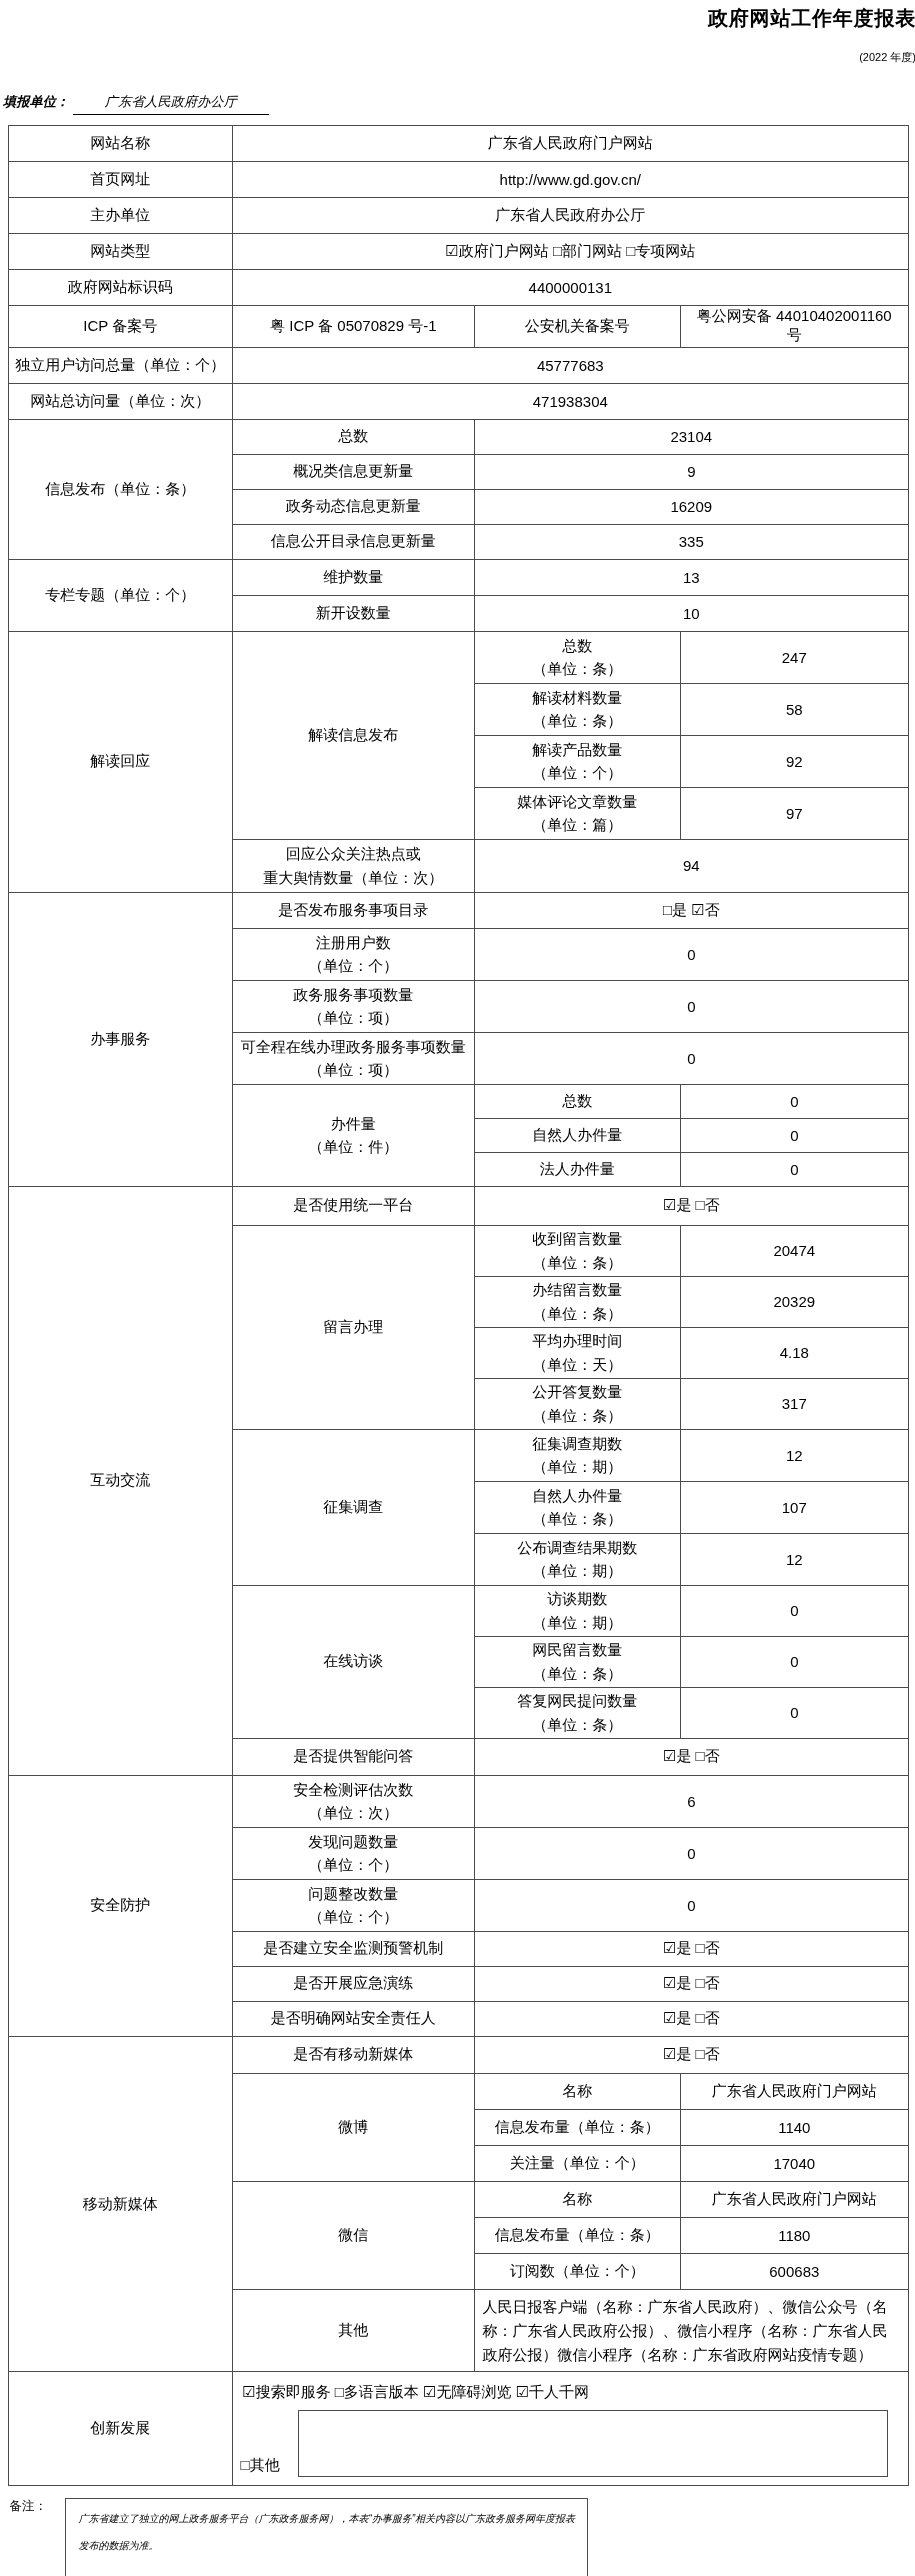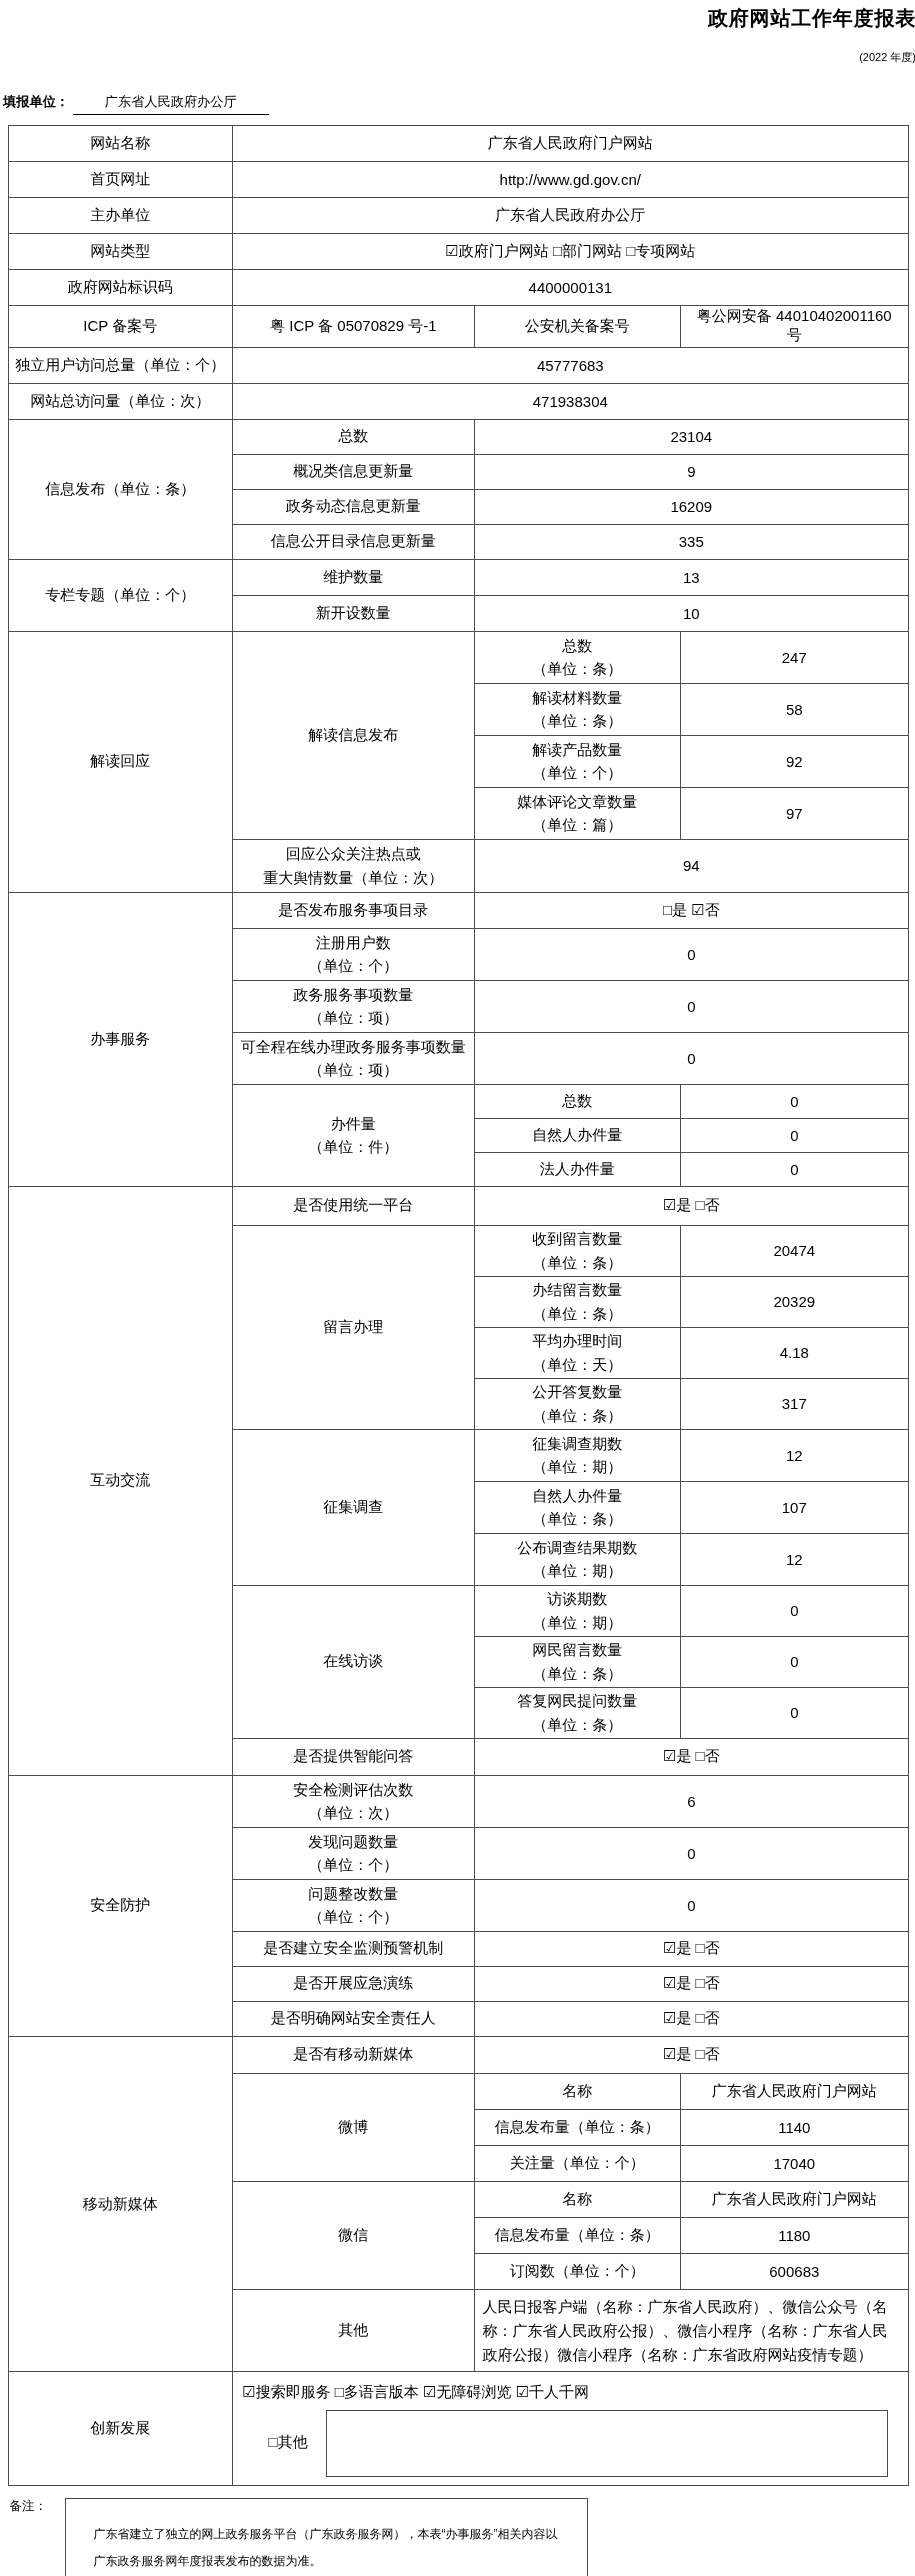--- a/index.html
+++ b/index.html
@@ -1,39 +1,39 @@
 <!DOCTYPE html>
 <html lang="zh" style="font-size:12.5px"><head>
 <meta charset="utf-8">
 <style>
   html,body{margin:0;padding:0;background:#fff;color:#000;}
   body{width:916px;font-family:"Liberation Sans","DejaVu Sans",sans-serif;}
   .page-title{text-align:right;font-size:20px;font-weight:700;margin:4.7px 0 0;letter-spacing:0.8px;}
   .page-subtitle{text-align:right;font-size:11px;margin-top:18.7px;}
-  .reporter-line{margin:28px 0 0 3.1px;font-size:13.2px;}
+  .reporter-line{margin:28px 0 0 3.1px;font-size:13.2px;font-style:italic;}
   .reporter-label{font-weight:700;}
   .reporter-value{display:inline-block;min-width:168px;text-align:center;border-bottom:0.8px solid #000;padding:0 14px 2.3px;}
   table.report{border-collapse:collapse;table-layout:fixed;width:900px;margin:10px 0 0 7.8px;font-size:15px;border:1.6px solid #404040;}
   td{border:0.8px solid #4c4c4c;padding:1.6px 4.7px;text-align:center;vertical-align:middle;word-break:break-all;}
   td.val{text-align:center;padding:1.6px 7.8px;}
   tr.sec td{border-top:1.6px solid #404040;}
   td.two div{line-height:23.4px;}
   td.multiline{line-height:24px;text-align:left;padding:4.7px 7.8px;}
   tr.rh44{height:34px;} tr.rh45{height:35px;} tr.rh46{height:36px;} tr.rh47{height:37px;}
   tr.rh48{height:37px;} tr.rh50{height:39px;} tr.rh66{height:51px;} tr.rh67{height:52px;}
   tr.rh68{height:53px;} tr.rh98{height:76px;} tr.rh136{height:106px;}
   td.innov{vertical-align:top;text-align:left;padding:6.2px 7.8px 7.8px;}
   .innov-opts{margin:4.7px 0 7.8px 1.6px;}
-  .innov-other{display:flex;align-items:center;gap:18px;margin-left:28px;}
+  .innov-other{display:flex;align-items:flex-end;gap:18px;}
   .innov-other-label{white-space:nowrap;padding-bottom:1.6px;}
   .innov-box{border:0.8px solid #4c4c4c;height:65px;flex:1;margin-right:12.5px;background:#fff;}
   .remark{display:flex;align-items:flex-start;margin:12.5px 0 0 9.4px;}
   .remark-label{font-weight:400;font-size:12.5px;width:56px;flex:none;}
   .remark-box{border:0.8px solid #4c4c4c;width:499px;height:67px;padding:6.2px 11px;overflow:hidden;}
-  .remark-text{margin:16px;font-size:12px;line-height:26.5px;}
+  .remark-text{margin:1px;font-size:10px;line-height:26.5px;font-style:italic;}
 </style>
 </head>
 <body>
 
 <h1 class="page-title">政府网站工作年度报表</h1>
 <div class="page-subtitle">(2022 年度)</div>
 
 <div class="reporter-line">
   <span class="reporter-label">填报单位：</span>
   <span class="reporter-value">广东省人民政府办公厅</span>

